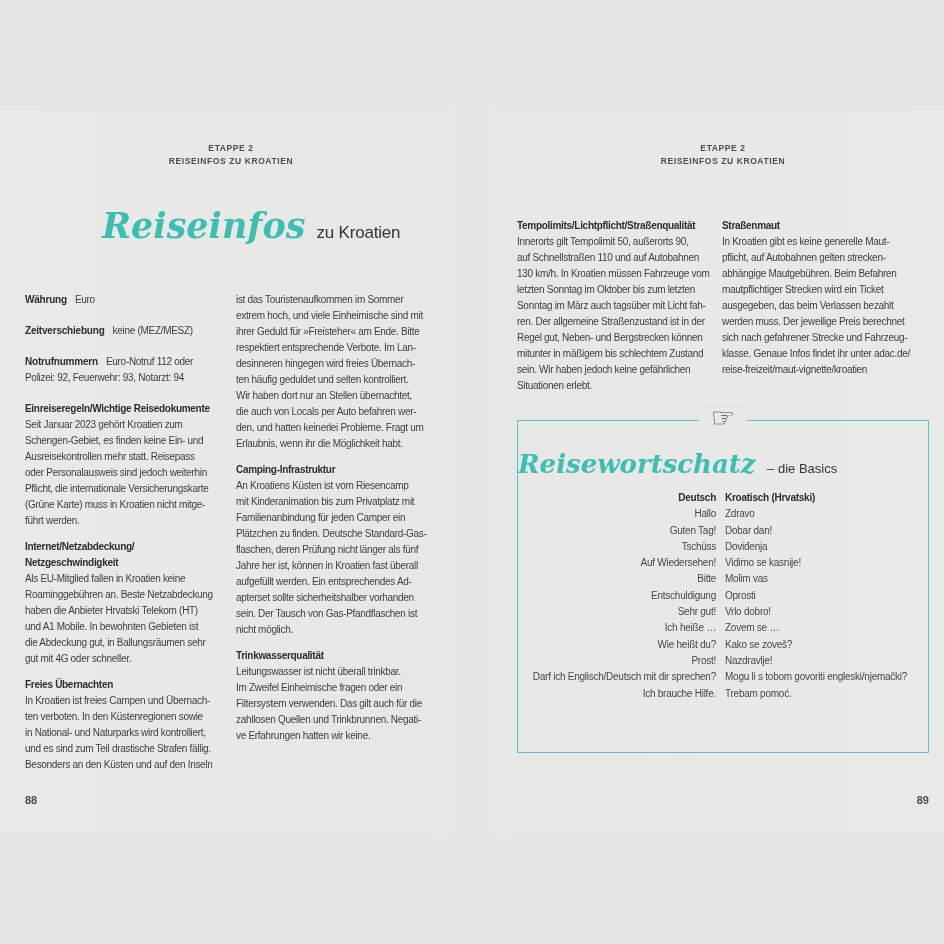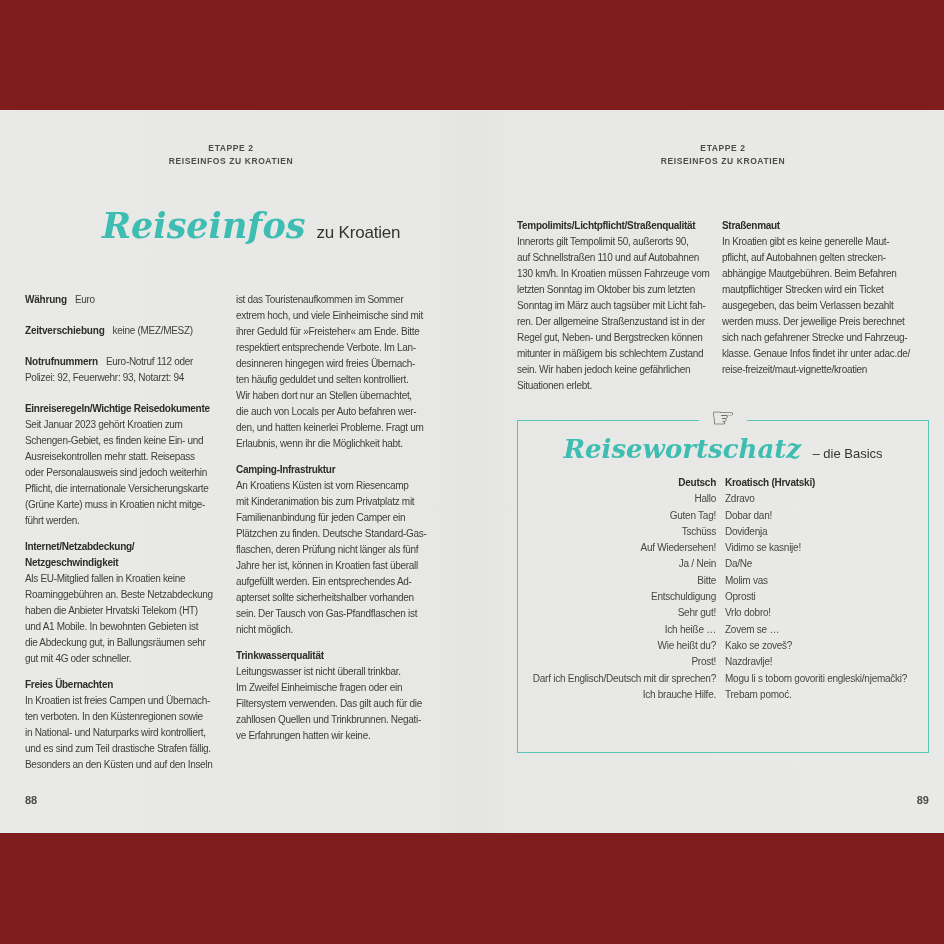--- a/index.html
+++ b/index.html
@@ -1,16 +1,16 @@
 <!DOCTYPE html>
 <html><head>
 <meta charset="utf-8">
 <style>
   html,body{margin:0;padding:0;background:#ffffff;font-family:"Liberation Sans",sans-serif;}
-  .canvas{position:relative;width:944px;height:944px;background:#7f1d1d;overflow:hidden;}
+  .canvas{position:relative;width:944px;height:944px;background:#e5e5e5;overflow:hidden;}
   .spread{position:absolute;left:0;top:110px;width:944px;height:723px;
           background:linear-gradient(90deg,#e9e9e7 0%,#e7e7e5 46%,#e4e4e2 50%,#e7e7e5 54%,#e9e9e7 100%);}
   .page{position:absolute;top:0;height:100%;width:472px;}
   .page.left{left:0;}
   .page.right{left:472px;}
 
   .kicker{position:absolute;top:32px;text-align:center;font-size:8.5px;font-weight:bold;
           letter-spacing:.6px;color:#4c4c4a;line-height:13px;white-space:pre;}
   .page.left .kicker{left:25px;width:412px;}
   .page.right .kicker{left:45px;width:412px;}
@@ -30,21 +30,21 @@
   .pair{margin-bottom:15px;}
   .pair b,.sec b{color:#2d2d2b;letter-spacing:-0.2px;}
   .pair b{margin-right:8px;}
   .sec{margin-bottom:10px;}
   .sec .h{font-weight:bold;color:#2d2d2b;white-space:pre;}
 
   .vocab-box{position:absolute;left:45px;top:310px;width:412px;height:333px;
              border:1.5px solid #58c4ba;box-sizing:border-box;}
   .hand{position:absolute;left:50%;top:0;transform:translate(-50%,-58%);
         background:#e7e7e5;padding:0 12px;font-size:27px;line-height:1;color:#3e3e3c;}
-  .vocab-title{margin-top:13px;text-align:center;}
+  .vocab-title{margin-top:28px;}
   .vocab-title .script{font-size:26px;line-height:30px;}
   .vocab-title .rest{font-size:13px;color:#343432;margin-left:7px;}
   .vtable{margin-top:11px;}
   .vrow{display:flex;font-size:10px;line-height:16.3px;color:#474745;letter-spacing:-0.25px;}
   .vrow .de{width:198px;text-align:right;white-space:pre;}
   .vrow .hr{margin-left:9px;white-space:pre;}
   .vrow.vhead{font-weight:bold;color:#2d2d2b;}
 
   .pagenum{position:absolute;top:684px;font-size:11px;font-weight:bold;color:#4c4c4a;}
   .pagenum.left{left:25px;}
@@ -195,24 +195,20 @@
             </div>
           <div class="vrow">
               <div class="de">Tschüss</div>
               <div class="hr">Doviđenja</div>
             </div>
           <div class="vrow">
               <div class="de">Auf Wiedersehen!</div>
               <div class="hr">Vidimo se kasnije!</div>
             </div>
           <div class="vrow">
-              <div class="de">Ja / Nein</div>
-              <div class="hr">Da/Ne</div>
-            </div>
-          <div class="vrow">
               <div class="de">Bitte</div>
               <div class="hr">Molim vas</div>
             </div>
           <div class="vrow">
               <div class="de">Entschuldigung</div>
               <div class="hr">Oprosti</div>
             </div>
           <div class="vrow">
               <div class="de">Sehr gut!</div>
               <div class="hr">Vrlo dobro!</div>

